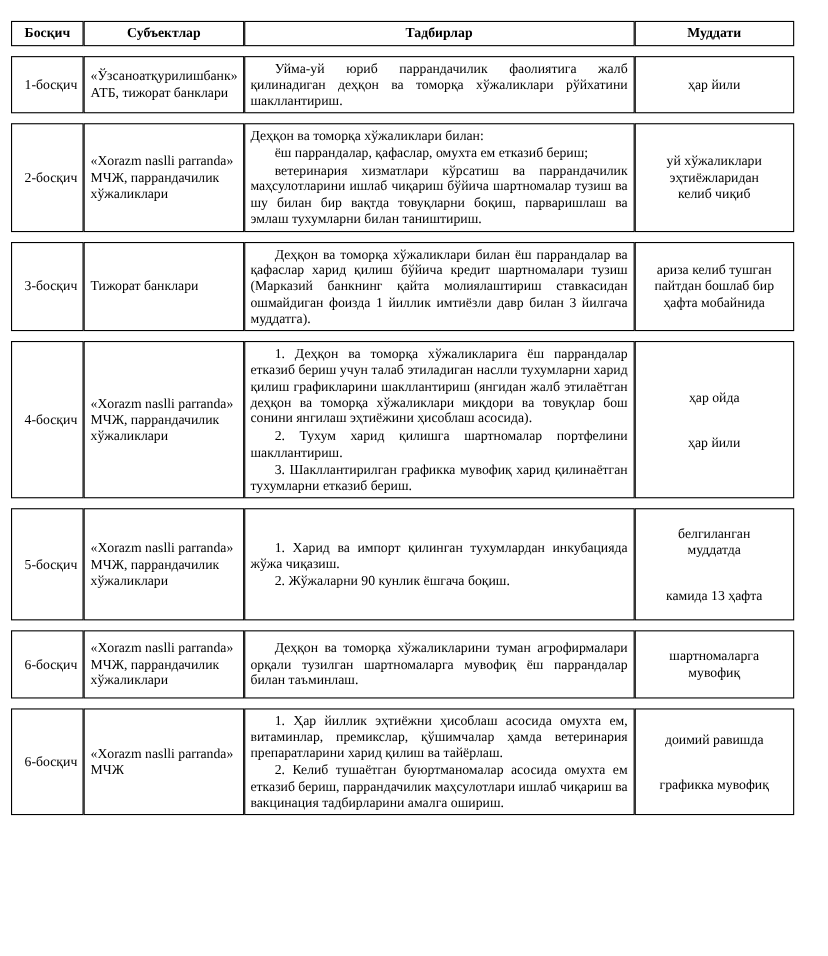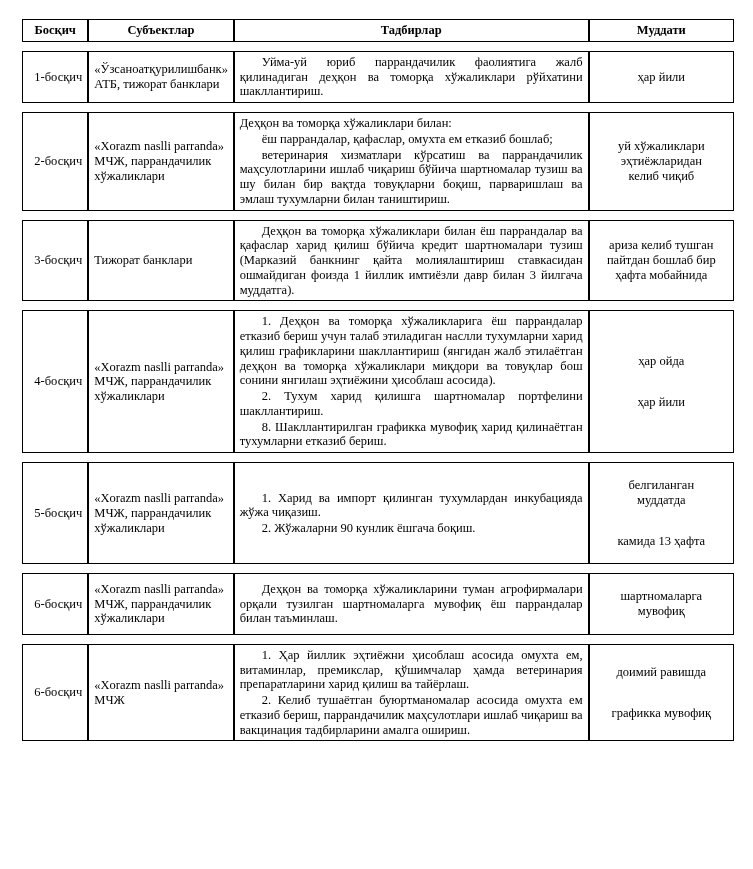--- a/index.html
+++ b/index.html
@@ -11,21 +11,21 @@
     width: 753px;
     height: 869px;
     font-family: "Liberation Serif", serif;
     color: #000000;
   }
   .page {
     width: 753px;
     height: 869px;
     position: relative;
     box-sizing: border-box;
-    padding: 10px 12px 0 22px;
+    padding: 10px 12px 0 10px;
   }
   table.doc-table {
     border-collapse: separate;
     border-spacing: 0 9px;
     width: 712px;
     table-layout: fixed;
   }
   table.doc-table td, table.doc-table th {
     border: 1px solid #000000;
     vertical-align: middle;
@@ -107,21 +107,21 @@
           </td>
           <td class="term">
             <p class="termline">ҳар йили</p>
           </td>
         </tr>
         <tr>
           <td class="stage">2-босқич</td>
           <td class="subject">«Xorazm naslli parranda» МЧЖ, паррандачилик хўжаликлари</td>
           <td class="measures">
             <p class="para noindent">Деҳқон ва томорқа хўжаликлари билан:</p>
-            <p class="para">ёш паррандалар, қафаслар, омухта ем етказиб бошлаб;</p>
+            <p class="para">ёш паррандалар, қафаслар, омухта ем етказиб бериш;</p>
             <p class="para">ветеринария хизматлари кўрсатиш ва паррандачилик маҳсулотларини ишлаб чиқариш бўйича шартномалар тузиш ва шу билан бир вақтда товуқларни боқиш, парваришлаш ва эмлаш тухумларни билан таништириш.</p>
           </td>
           <td class="term">
             <p class="termline">уй хўжаликлари эҳтиёжларидан келиб чиқиб</p>
           </td>
         </tr>
         <tr>
           <td class="stage">3-босқич</td>
           <td class="subject">Тижорат банклари</td>
           <td class="measures">
@@ -130,21 +130,21 @@
           <td class="term">
             <p class="termline">ариза келиб тушган пайтдан бошлаб бир ҳафта мобайнида</p>
           </td>
         </tr>
         <tr>
           <td class="stage">4-босқич</td>
           <td class="subject">«Xorazm naslli parranda» МЧЖ, паррандачилик хўжаликлари</td>
           <td class="measures">
             <p class="para">1. Деҳқон ва томорқа хўжаликларига ёш паррандалар етказиб бериш учун талаб этиладиган наслли тухумларни харид қилиш графикларини шакллантириш (янгидан жалб этилаётган деҳқон ва томорқа хўжаликлари миқдори ва товуқлар бош сонини янгилаш эҳтиёжини ҳисоблаш асосида).</p>
             <p class="para">2. Тухум харид қилишга шартномалар портфелини шакллантириш.</p>
-            <p class="para">8. Шакллантирилган графикка мувофиқ харид қилинаётган тухумларни етказиб бериш.</p>
+            <p class="para">3. Шакллантирилган графикка мувофиқ харид қилинаётган тухумларни етказиб бериш.</p>
           </td>
           <td class="term">
             <p class="termline">ҳар ойда</p>
             <p class="termline">ҳар йили</p>
           </td>
         </tr>
         <tr>
           <td class="stage">5-босқич</td>
           <td class="subject">«Xorazm naslli parranda» МЧЖ, паррандачилик хўжаликлари</td>
           <td class="measures">

